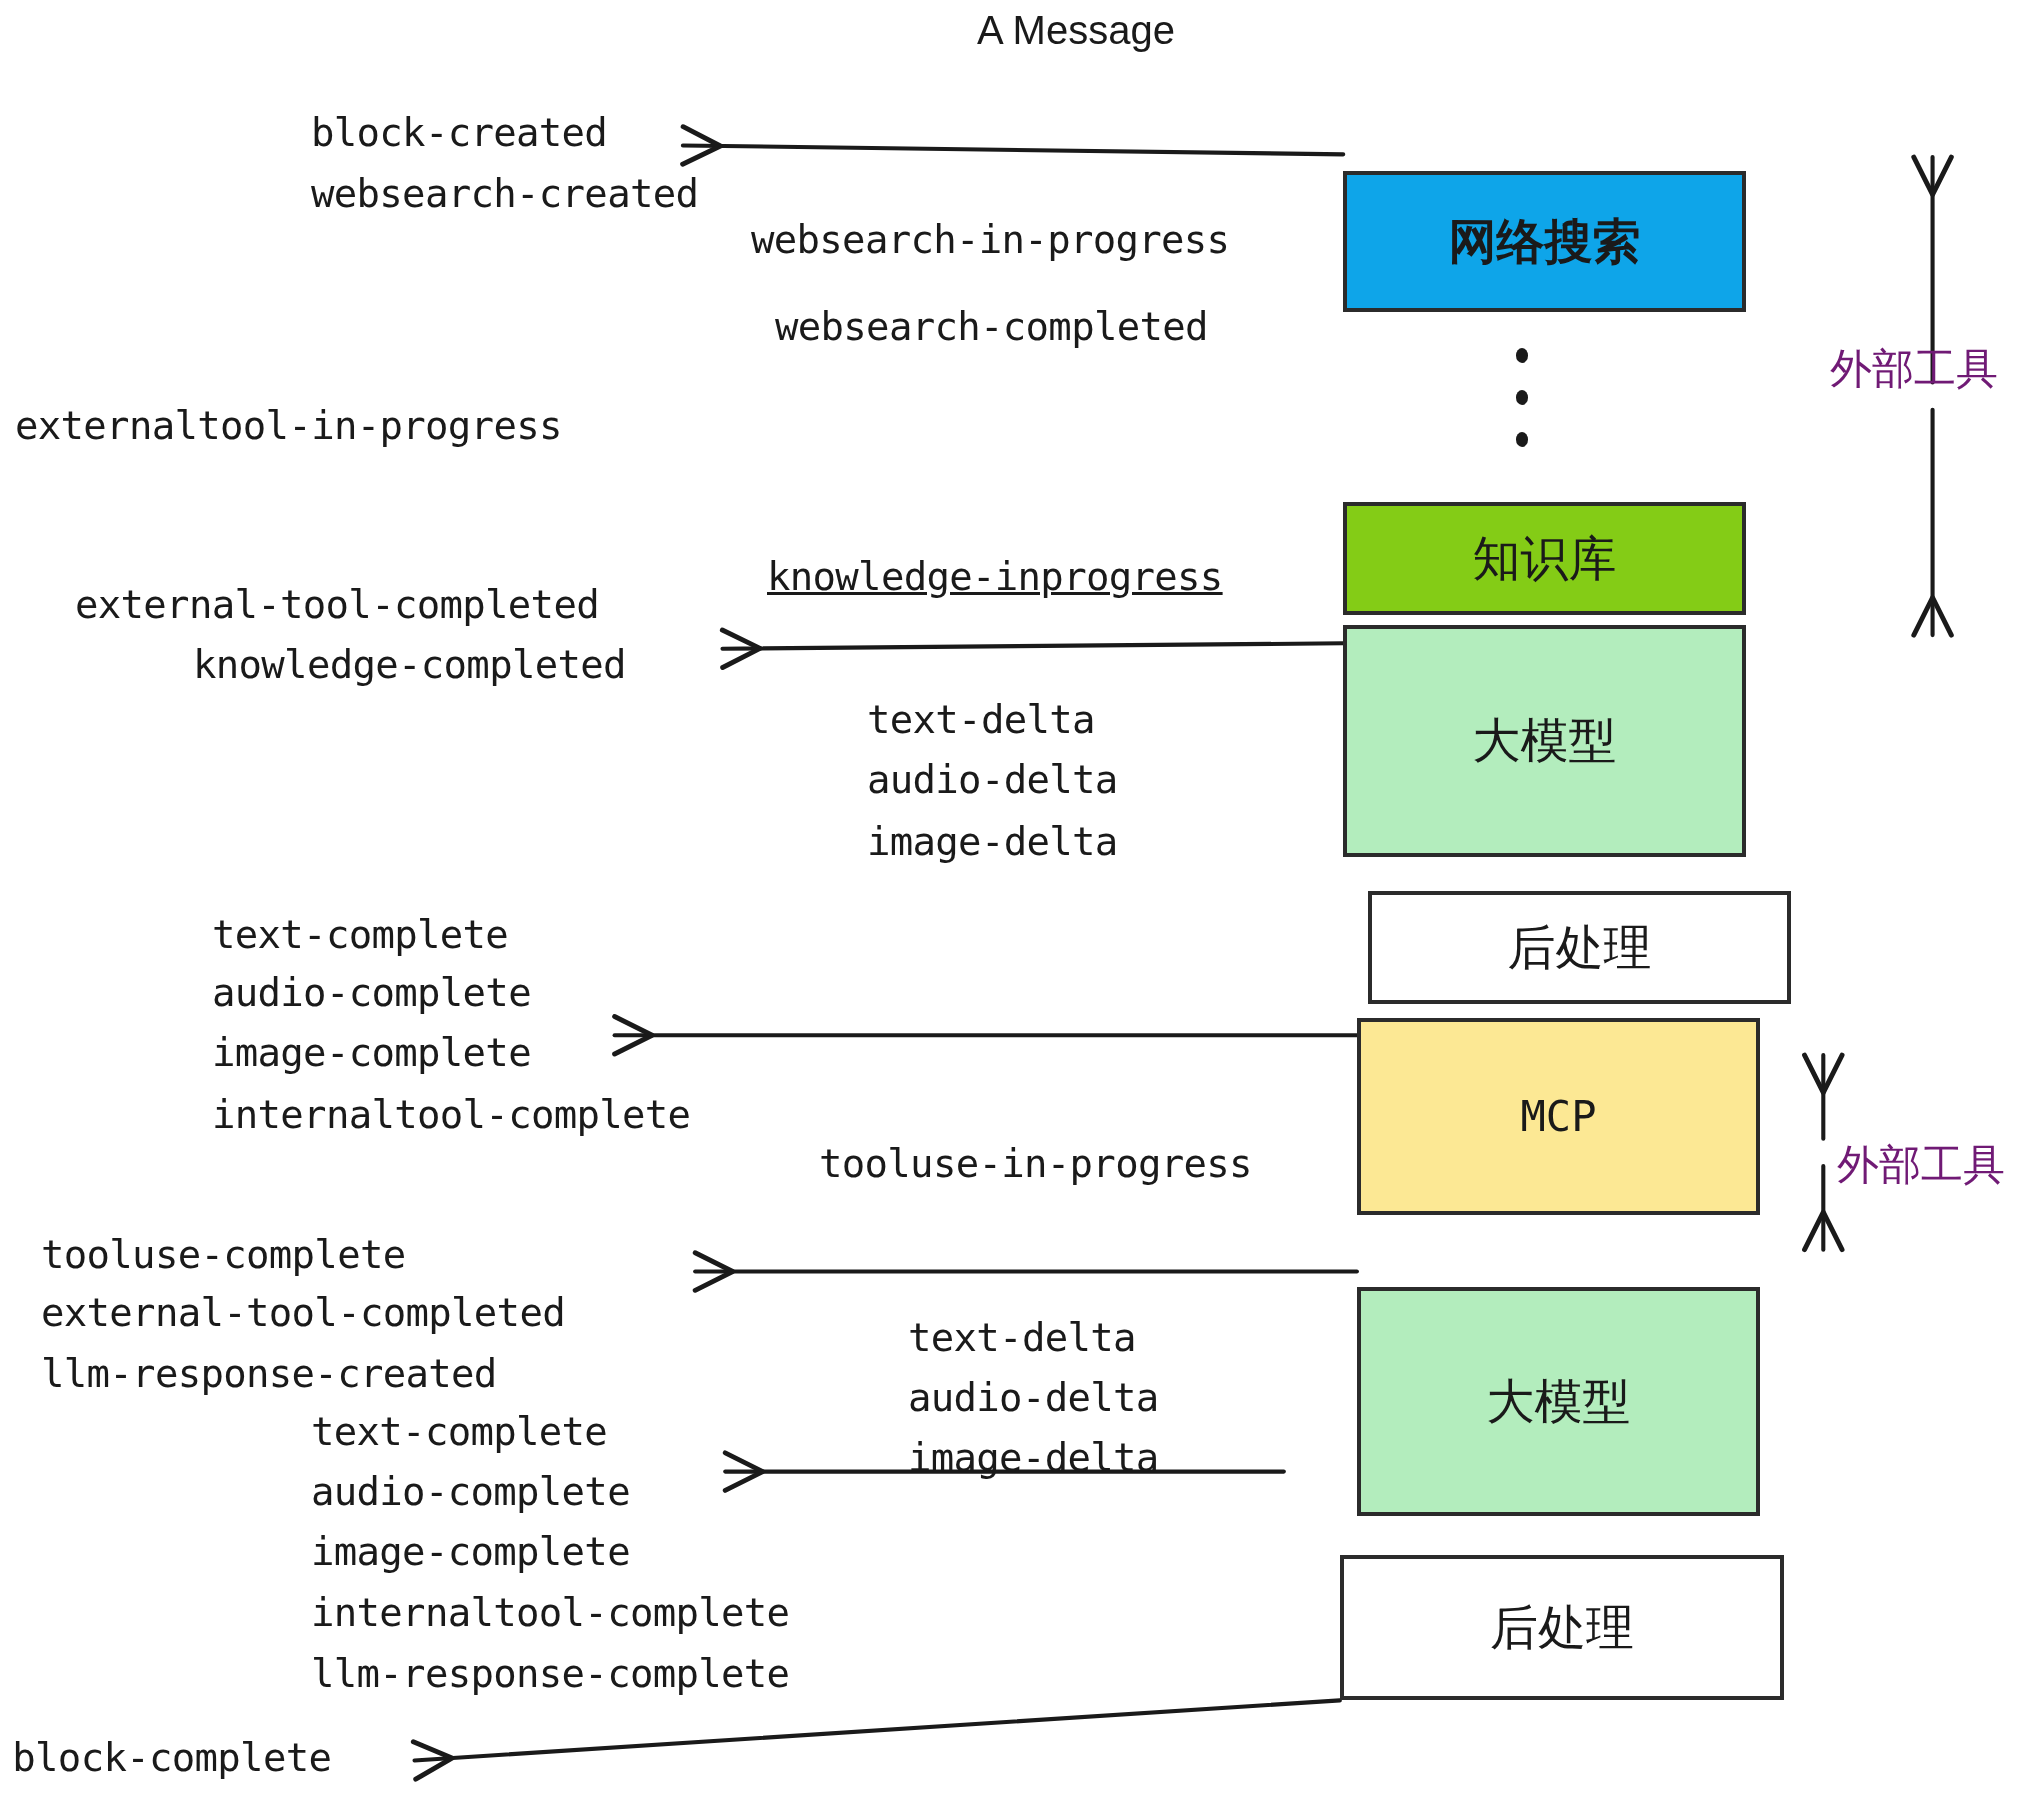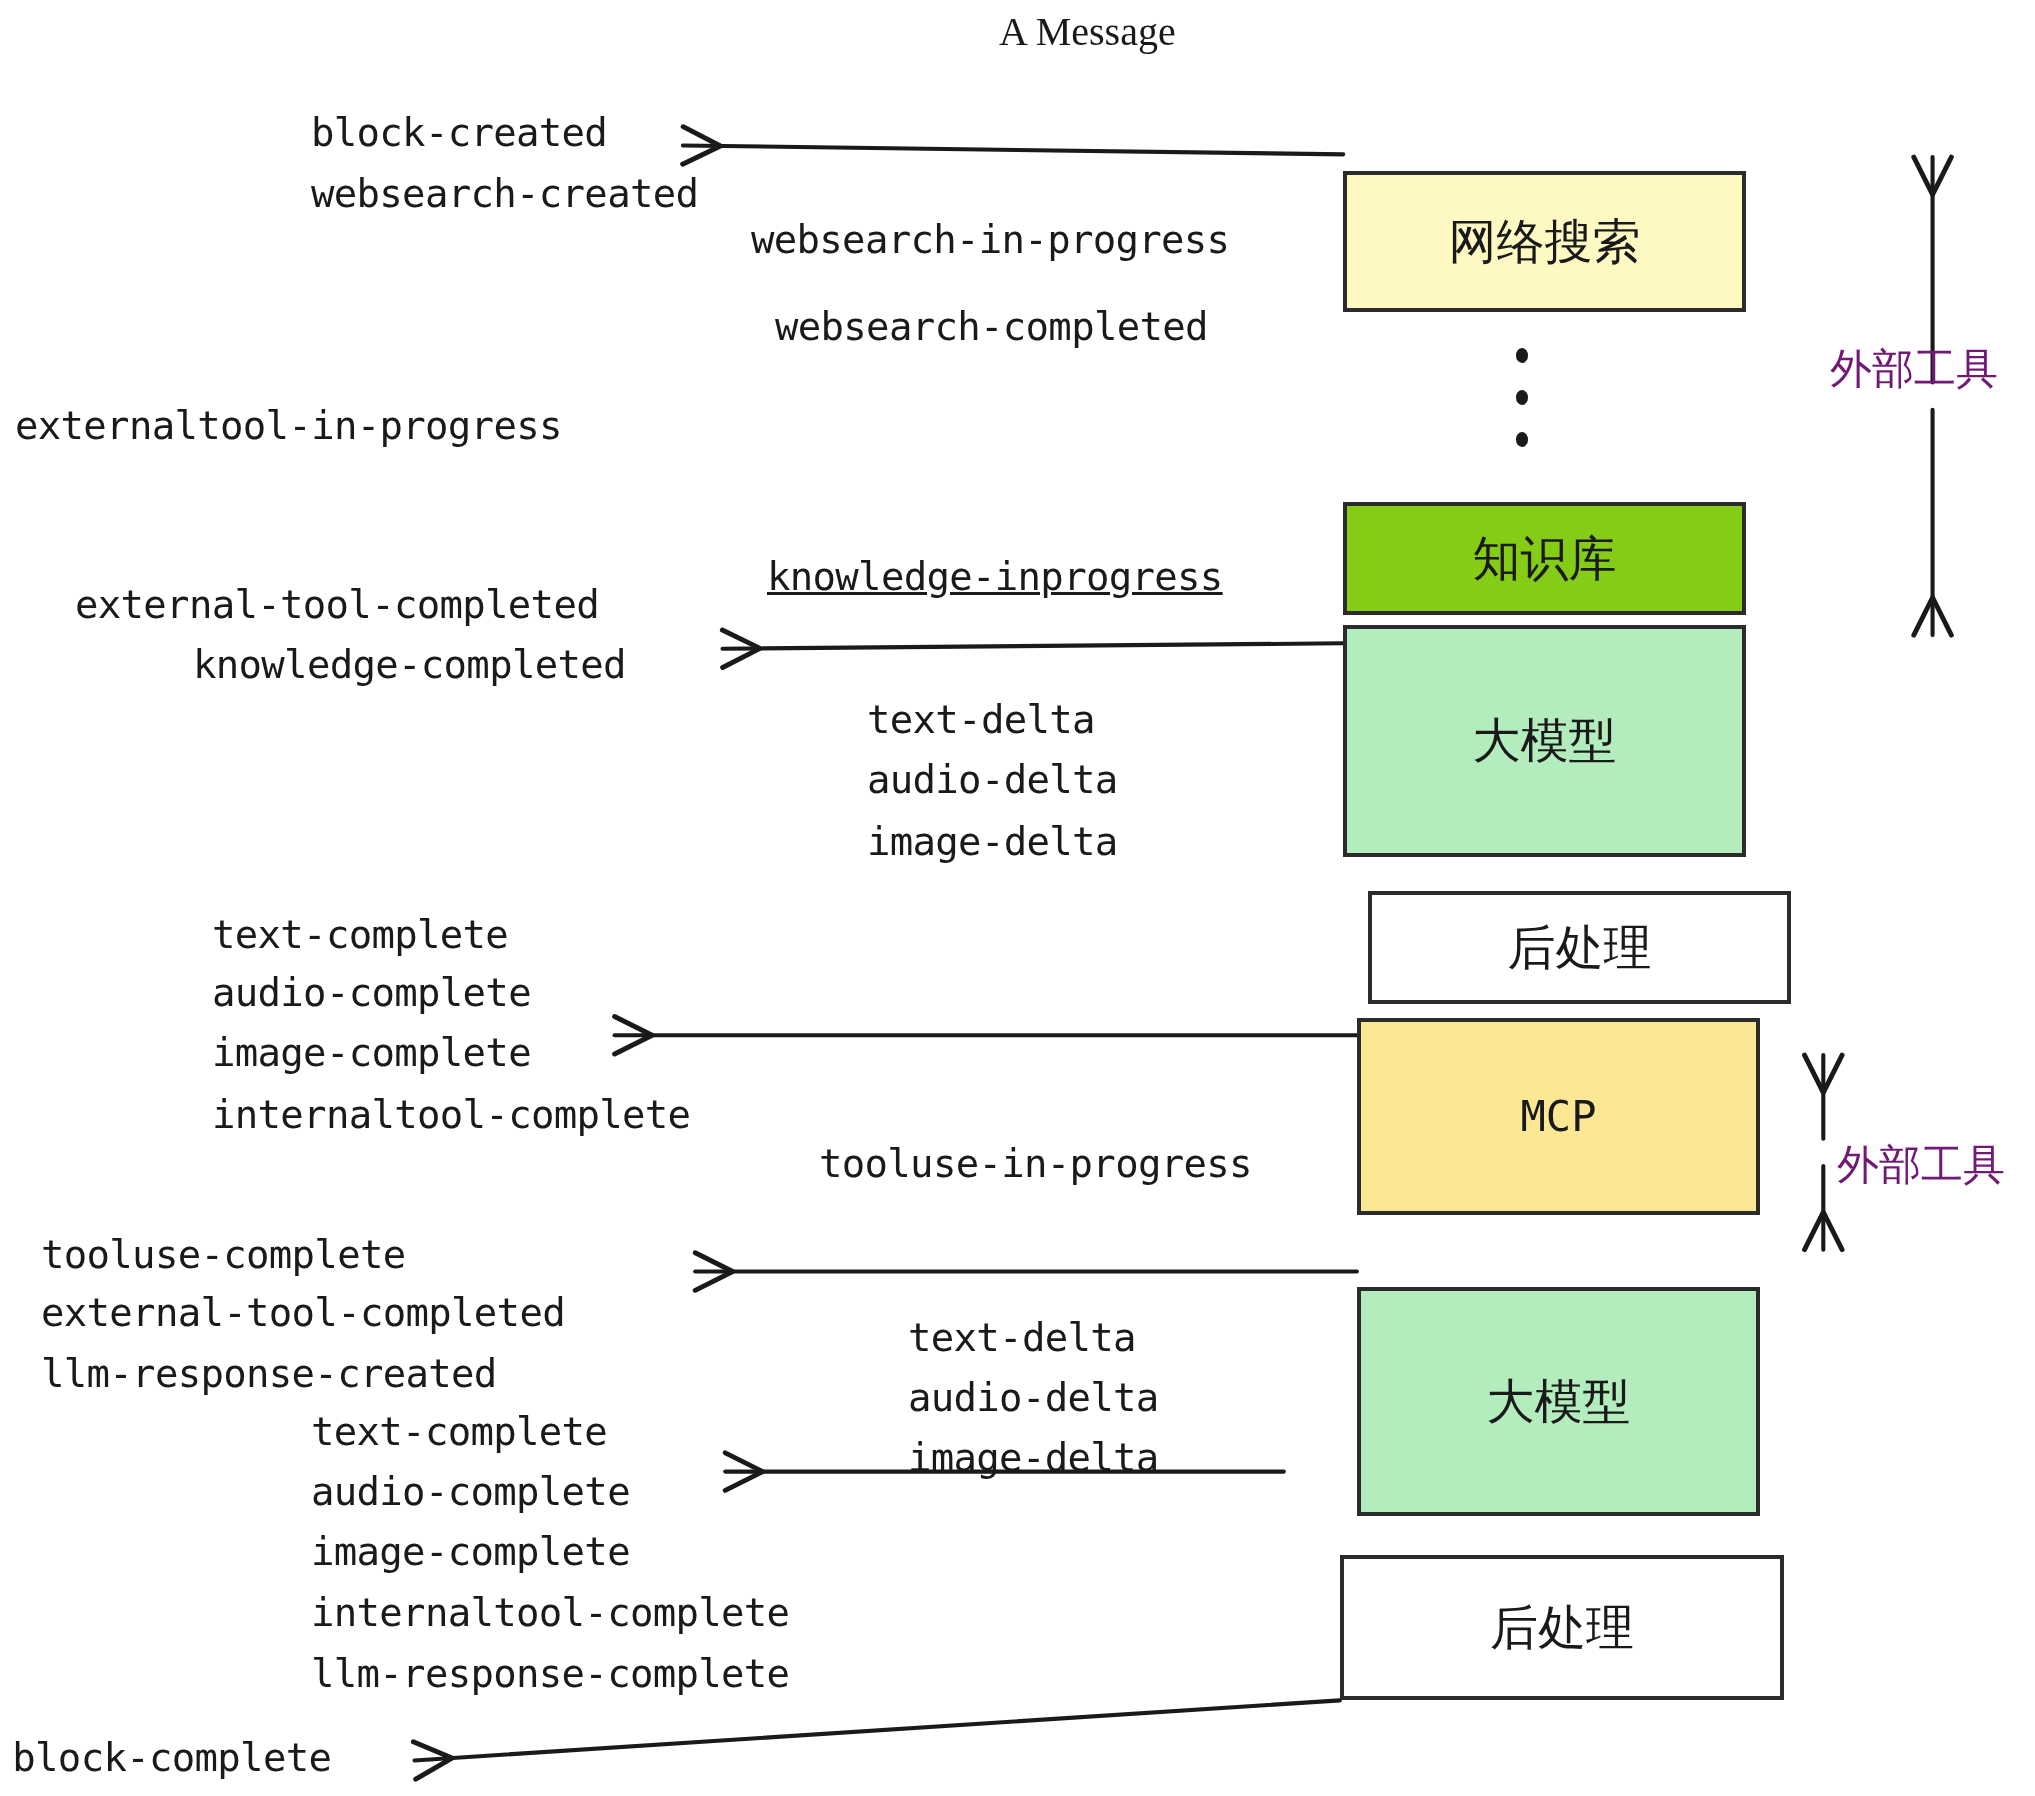--- a/index.html
+++ b/index.html
@@ -1,21 +1,21 @@
 <!DOCTYPE html>
 <html style="font-size:11px"><head>
 <meta charset="utf-8">
 <style>
   html,body{margin:0;padding:0;background:#fff;}
   body{font-family:"DejaVu Sans Mono","Liberation Mono",monospace;}
   #canvas{position:relative;width:2035px;height:1796px;background:#ffffff;overflow:hidden;}
 
   .lbl{position:absolute;white-space:nowrap;color:#1a1a1a;font-family:"DejaVu Sans Mono","Liberation Mono",monospace;font-size:39px;line-height:1;letter-spacing:-0.7px;}
 
-  .title{position:absolute;white-space:nowrap;color:#1a1a1a;font-family:Liberation Serif, serif;font-size:40px;margin-left:22px;}
+  .title{position:absolute;white-space:nowrap;color:#1a1a1a;font-family:Liberation Sans, sans-serif;font-size:40px;}
 
   .box{position:absolute;box-sizing:border-box;border:4.8px solid #2b2b2b;display:flex;align-items:center;justify-content:center;color:#1a1a1a;font-family:"DejaVu Sans","Liberation Sans",sans-serif;font-size:48px;}
   .box.mono{font-family:"DejaVu Sans Mono","Liberation Mono",monospace;font-size:42px;}
 
   .dots{position:absolute;display:flex;flex-direction:column;align-items:center;justify-content:space-between;}
   .dots i{display:block;width:12.3px;height:15px;border-radius:50%;background:#1a1a1a;}
 
   .sidelbl{position:absolute;white-space:nowrap;color:#701a75;font-family:"DejaVu Sans","Liberation Sans",sans-serif;font-size:42px;}
 
   svg.ov{position:absolute;left:0;top:0;width:2035px;height:1796px;pointer-events:none;}
@@ -46,21 +46,21 @@
       </g>
     <g id="dbl-group" stroke="#1a1a1a" stroke-width="6" fill="none" stroke-linecap="round">
         <line x1="2830" y1="560" x2="2830" y2="230" marker-end="url(#ahu)"></line>
         <line x1="2830" y1="600" x2="2830" y2="930" marker-end="url(#ahu)"></line>
         <line x1="2670" y1="1667.5" x2="2670" y2="1545" marker-end="url(#ahu)"></line>
         <line x1="2670" y1="1707.5" x2="2670" y2="1830" marker-end="url(#ahu)"></line>
       </g>
   </svg>
 
   <div id="nodes-layer">
-      <div class="box" style="left: 1343px; top: 171px; width: 403px; height: 141px; background: #fef9c3; border-color: rgb(43, 43, 43);">
+      <div class="box" style="left: 1343px; top: 171px; width: 403px; height: 141px; background: #0ea5e9; border-color: rgb(43, 43, 43); font-weight: bold;">
         <span>网络搜索</span>
       </div>
       <div class="box" style="left: 1343px; top: 502px; width: 403px; height: 113px; background: #84cc16; border-color: rgb(43, 43, 43);">
         <span>知识库</span>
       </div>
       <div class="box" style="left: 1343px; top: 625px; width: 403px; height: 232px; background: rgb(179, 237, 189); border-color: rgb(43, 43, 43);">
         <span>大模型</span>
       </div>
       <div class="box" style="left: 1368px; top: 891px; width: 423px; height: 113px; background: rgb(255, 255, 255); border-color: rgb(43, 43, 43);">
         <span>后处理</span>

